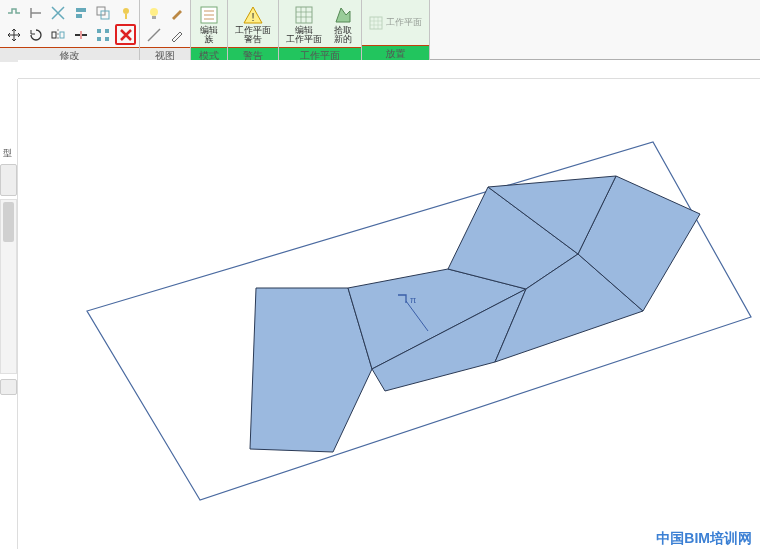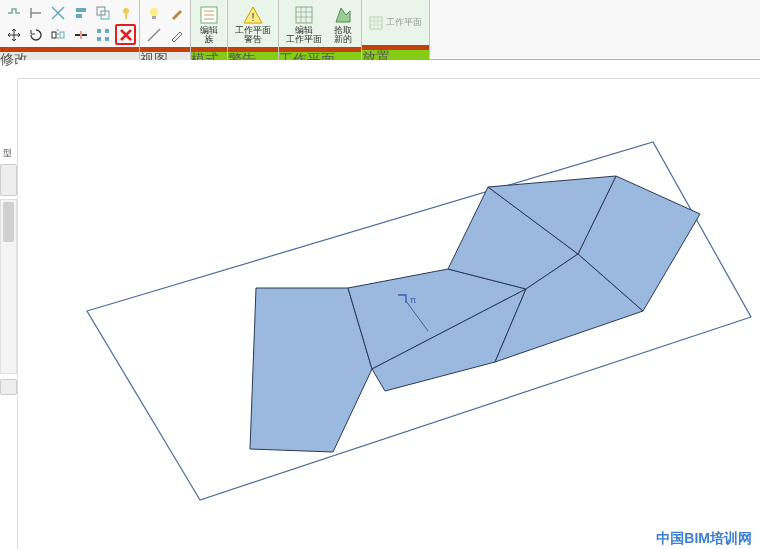--- a/index.html
+++ b/index.html
@@ -1,28 +1,28 @@
 <!DOCTYPE html>
 <html><head>
 <meta charset="utf-8">
 <style>
 *{margin:0;padding:0;box-sizing:border-box;font-family:"Microsoft YaHei",sans-serif}
 body{width:760px;height:549px;background:#fff;overflow:hidden;position:relative}
 .ribbon{height:60px;border-bottom:1px solid #b0b0b0;display:flex;background:#f8f8f8}
 .group{display:flex;flex-direction:column;border-right:1px solid #c4c4c4;height:60px}
 .group-icons{flex:1;display:flex;align-items:center;padding:2px 3px;gap:2px}
-.group-label{height:15px;font-size:14px;background:#e8e8e8;line-height:15px;color:#555;border-top:5px solid #c2410c}
+.group-label{height:15px;font-size:10px;text-align:center;background:#e8e8e8;line-height:15px;color:#555;border-top:1px solid #c2410c}
 .icon-btn{width:21px;height:21px;display:flex;align-items:center;justify-content:center;cursor:pointer;border-radius:2px}
 .icon-col{display:flex;flex-direction:column;gap:1px}
 .icon-row{display:flex;gap:1px}
 .big-btn{display:flex;flex-direction:column;align-items:center;padding:2px 4px;cursor:pointer;height:43px;justify-content:space-between}
 .big-btn-icon{width:22px;height:22px;display:flex;align-items:center;justify-content:center}
 .big-btn-label{font-size:9px;color:#333;line-height:9px;text-align:center}
 .red-box{border:2px solid #e02020!important;border-radius:2px}
-.mode-group .group-label{background:#84cc16}
+.mode-group .group-label{background:#22c55e}
 .mode-group{background:#e8f5e8}
 .disabled{opacity:0.45}
 .ruler-h{position:absolute;top:60px;left:18px;right:0;height:19px;background:#fff;border-bottom:1px solid #ddd}
 .ruler-v{position:absolute;top:79px;left:0;width:18px;bottom:0;background:#fff;border-right:1px solid #ddd}
 .canvas{position:absolute;top:79px;left:18px;right:0;bottom:0;background:#fff}
 .canvas svg{position:absolute;top:0;left:0}
 .watermark{position:absolute;bottom:2px;right:8px;text-align:center;font-size:14px;font-weight:bold;color:#3c80d4;line-height:18px}
 .sidebar-stub{position:absolute;left:0;top:85px;width:17px;height:32px;background:#eee;border:1px solid #ccc;border-radius:2px;display:flex;align-items:center;justify-content:center;font-size:8px;color:#666}
 .sidebar-stub2{position:absolute;left:0;top:300px;width:17px;height:16px;background:#eee;border:1px solid #ccc;border-radius:2px}
 .scroll-track{position:absolute;left:0;top:120px;width:17px;height:175px;background:#f4f4f4;border:1px solid #e0e0e0}

